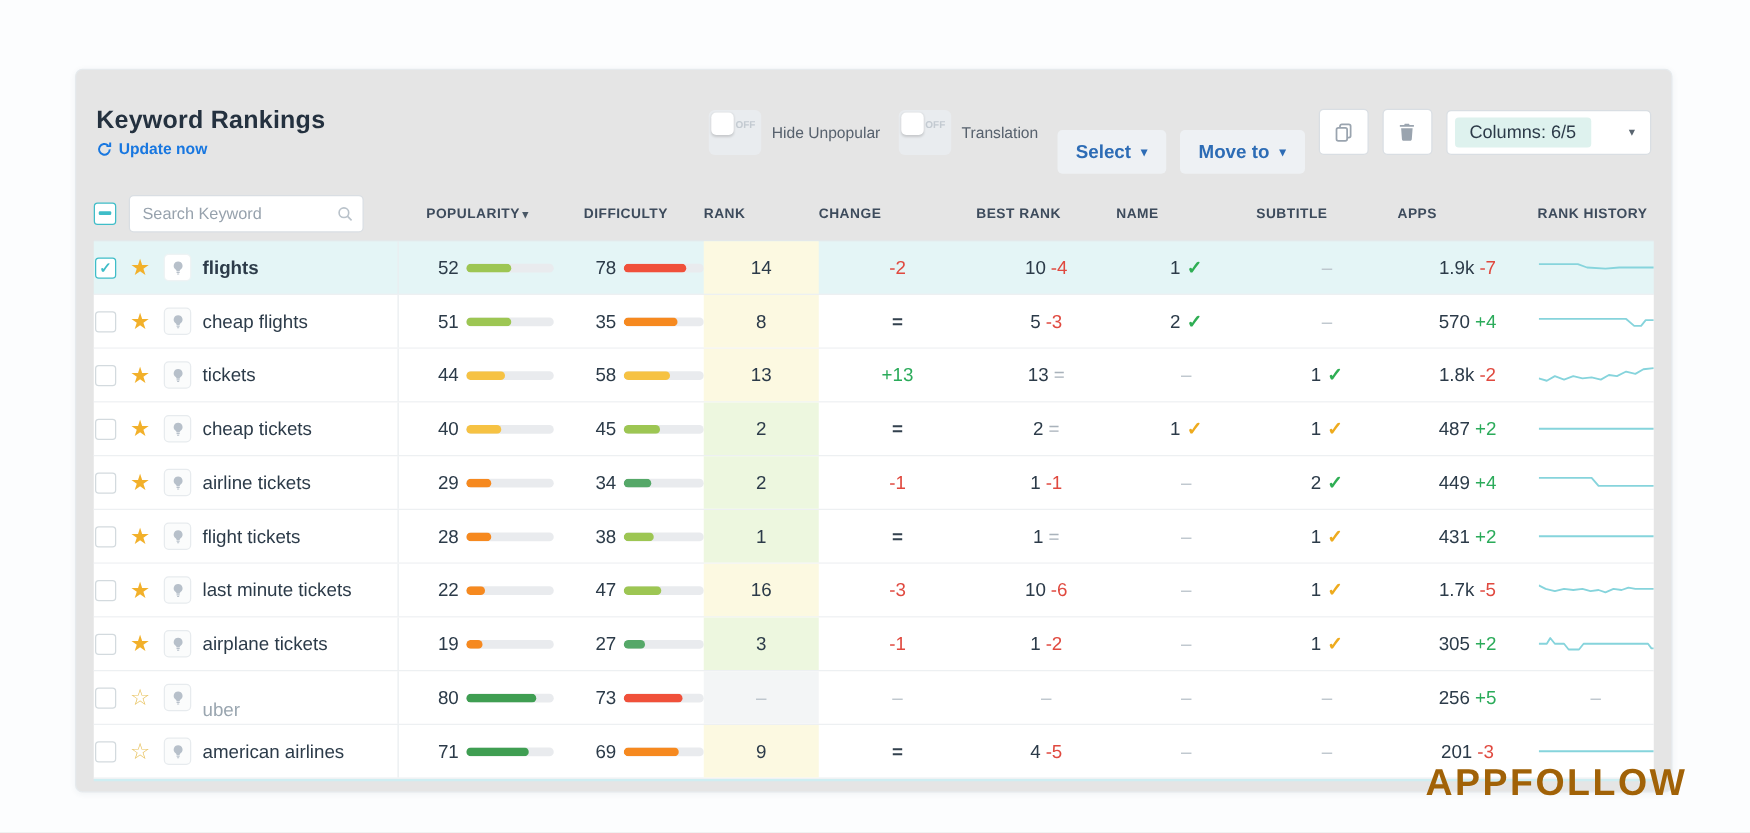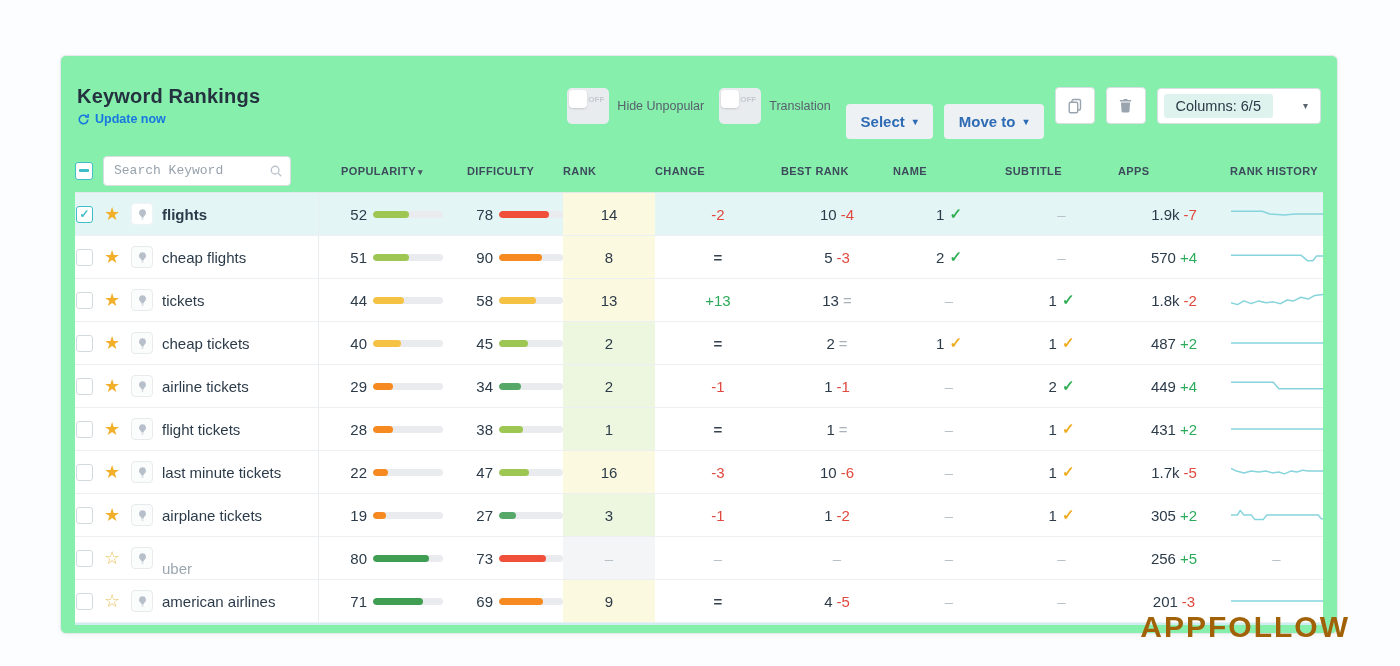--- a/index.html
+++ b/index.html
@@ -4,21 +4,21 @@
 <style>
   * { box-sizing: border-box; margin: 0; padding: 0; }
   body {
     width: 1400px; height: 666px; position: relative; overflow: hidden;
     background: #fcfdfe;
     font-family: "Liberation Sans", sans-serif;
     color: #2c3b49;
   }
   .card {
     position: absolute; left: 60px; top: 55px; width: 1278px;
-    background: #86efac; border: 1px solid #e6eaed; border-radius: 6px;
+    background: #e5e5e5; border: 1px solid #e6eaed; border-radius: 6px;
     box-shadow: 0 1px 5px rgba(40,60,80,.06);
     padding: 0 14px 8px 14px;
   }
   
   .topbar { display: flex; align-items: center; padding: 16px 2px 10px 2px; }
   .title { font-size: 20px; font-weight: bold; color: #24313f; letter-spacing: .2px; }
   .update { display: flex; align-items: center; gap: 5px; margin-top: 4px; cursor: pointer; }
   .update span { color: #1877e0; font-size: 12.5px; font-weight: bold; }
   .controls { margin-left: auto; display: flex; align-items: center; gap: 11px; }
   .toggle-group { display: flex; align-items: center; gap: 8px; margin-right: 4px; }
@@ -35,21 +35,21 @@
   
   .grid { display: grid; grid-template-columns: 244px 138px 106px 92px 126px 112px 112px 113px 112px 1fr; align-items: center; }
   .thead { height: 44px; border-bottom: 1px solid #e3e8ea; }
   .th { font-size: 11px; font-weight: bold; color: #3d4b5c; letter-spacing: .4px; text-align: left; }
   .th.l-pop { text-align: left; padding-left: 22px; }
   .th.l-diff { text-align: left; padding-left: 10px; }
   .sortcaret { font-size: 9px; color: #4a5866; margin-left: 2px; }
   .kwhead { display: flex; align-items: center; gap: 10px; height: 100%; }
   .selall { width: 18px; height: 18px; border: 1.5px solid #3fbdc8; border-radius: 3px; background: #fff; display: flex; align-items: center; justify-content: center; cursor: pointer; flex: none; }
   .selall i { display: block; width: 10px; height: 3px; background: #3fbdc8; border-radius: 1px; }
-  .searchbox { position: relative; width: 188px; font-family: Liberation Mono, monospace; }
+  .searchbox { position: relative; width: 188px; }
   .searchbox input { width: 100%; height: 30px; border: 1px solid #d9dee3; border-radius: 4px; padding: 0 28px 0 10px; font-size: 13px; color: #2c3b49; font-family: inherit; outline: none; }
   .searchbox input::placeholder { color: #97a2ad; }
   .mag { position: absolute; right: 8px; top: 8px; }
   
   .tr { height: 43px; border-bottom: 1px solid #edf0f2; background: #fff; }
   .tr.hl { background: #e4f5f6; }
   .tbody { border-bottom: 2px solid #cfeef2; }
   .td { font-size: 15px; }
   .kw { display: flex; align-items: center; gap: 9px; height: 100%; border-right: 1px solid #e9edef; padding-left: 1px; }
   .cb { width: 17px; height: 17px; border: 1px solid #d3dade; border-radius: 3px; background: #fff; flex: none; display: flex; align-items: center; justify-content: center; font-size: 12px; font-weight: bold; color: transparent; cursor: pointer; }
@@ -232,21 +232,21 @@
           </span>
           <span class="kwt">cheap flights</span>
         </div>
         <div class="td metric m-pop">
           <span class="num">51</span>
           <span class="track">
             <i style="width: 51%; background: rgb(157, 198, 83);"></i>
           </span>
         </div>
         <div class="td metric m-diff">
-          <span class="num">90</span>
+          <span class="num">35</span>
           <span class="track">
             <i style="width: 67%; background: rgb(246, 137, 31);"></i>
           </span>
         </div>
         <div class="td rankcell bg-yellow">8</div>
         <div class="td center" style="color: rgb(51, 65, 78); font-weight: bold;">=</div>
         <div class="td pair">
           <span class="main">5</span>
           <span class="delta" style="color: rgb(224, 73, 63);">-3</span>
         </div>

